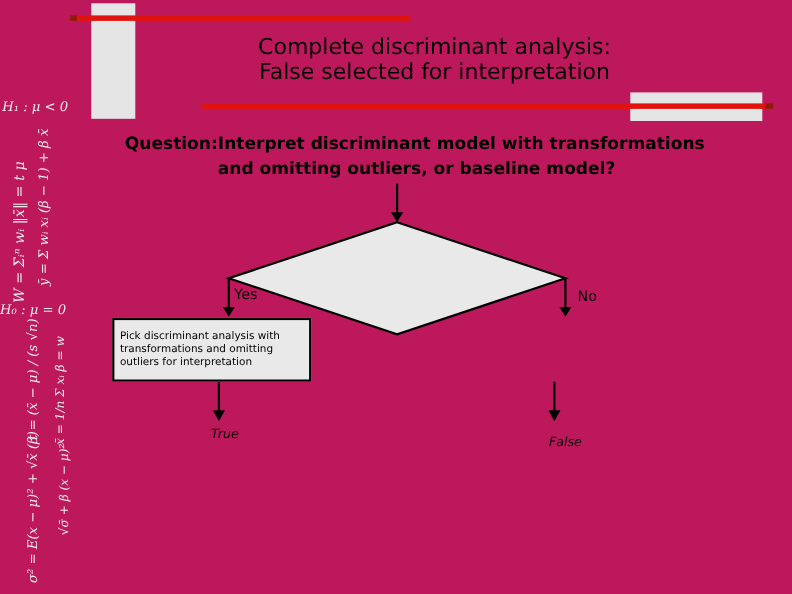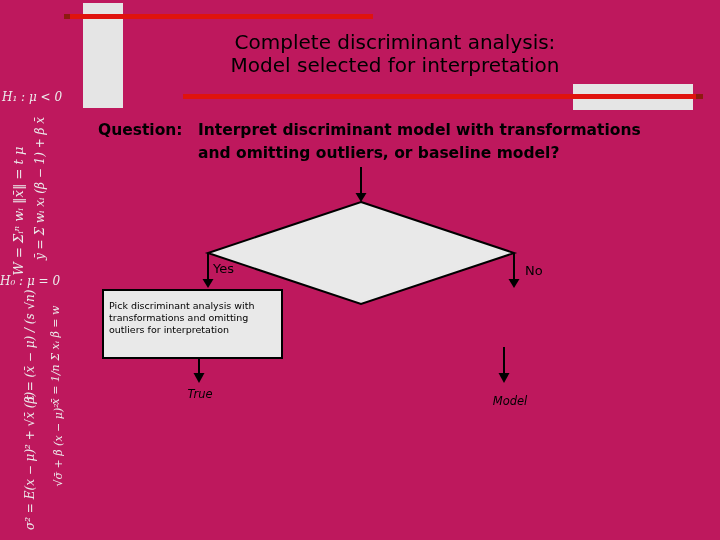--- a/index.html
+++ b/index.html
@@ -29,37 +29,37 @@
   .wm6{left:-5px;top:338px;width:120px;font-size:11px;}
   .wm7{left:-45px;top:448px;width:150px;font-size:12px;}
   .wm8{left:3px;top:425px;width:110px;font-size:11px;}
 
   
   .title{position:absolute;left:145px;top:31px;width:500px;text-align:center;
          font-size:20px;line-height:23px;color:#000;}
 
   
   .question{position:absolute;left:98px;top:119px;display:flex;font-weight:bold;font-size:15.5px;}
-  .q-label{width:100px;flex:0 0 100px;}
+  .q-label{width:100px;flex:0 0 100px;text-align:right;}
   .q-text{white-space:pre-line;line-height:22.5px;}
   .q-label{line-height:22.5px;}
 
   
   .fc-svg{position:absolute;left:0;top:0;width:720px;height:540px;}
 
   .decision-text{position:absolute;left:292px;top:226px;width:140px;font-size:9.5px;
                  line-height:13px;white-space:pre-line;}
   .branch-label{position:absolute;font-size:13px;}
   .lbl-yes{left:213px;top:261px;}
   .lbl-no{left:525px;top:263px;}
   .outcome-box{position:absolute;box-sizing:border-box;background:#e9e9e9;border:2px solid #000;
                font-size:9.5px;line-height:11.8px;white-space:pre-line;}
-  .box-left{left:102px;top:289px;width:181px;height:70px;padding:9px 4px 0 5px;}
+  .box-left{left:102px;top:289px;width:181px;height:58px;padding:9px 4px 0 5px;}
   .box-right{left:436px;top:289px;width:184px;height:58px;padding:10px 4px 0 8px;}
-  .result-label{position:absolute;font-style:italic;font-size:11.5px;text-align:center;}
+  .result-label{position:absolute;font-style:italic;font-size:11.5px;text-align:right;}
   .lbl-true{left:183px;top:387px;width:34px;}
   .lbl-false{left:491px;top:394px;width:38px;}
 </style>
 </head>
 <body>
 
 <div class="slide">
 
   <span class="wm wm1">H₁ : μ &lt; 0</span>
   <span class="wm rot wm2">ȳ = Σ wᵢ xᵢ (β − 1) + β x̄</span>
@@ -72,21 +72,21 @@
 
   <div class="gray-block gb-left"></div>
   <div class="gray-block gb-right"></div>
   <div class="red-rule rr-top"></div>
   <div class="red-cap rc-top"></div>
   <div class="red-rule rr-bottom"></div>
   <div class="red-cap rc-bottom"></div>
 
   <div class="title">
     <div>Complete discriminant analysis:</div>
-    <div>Model selected for interpretation</div>
+    <div>False selected for interpretation</div>
   </div>
 
   <div class="question">
     <div class="q-label">Question:</div>
     <div class="q-text">Interpret discriminant model with transformations
 and omitting outliers, or baseline model?</div>
   </div>
 
   <svg class="fc-svg" viewBox="0 0 720 540">
 
@@ -110,15 +110,15 @@
 
 
   <div class="branch-label lbl-yes">Yes</div>
   <div class="branch-label lbl-no">No</div>
 
   <div class="outcome-box box-left">Pick discriminant analysis with
 transformations and omitting
 outliers for interpretation</div>
 
   <div class="result-label lbl-true">True</div>
-  <div class="result-label lbl-false">Model</div>
+  <div class="result-label lbl-false">False</div>
 
 </div>
 
 </body></html>

